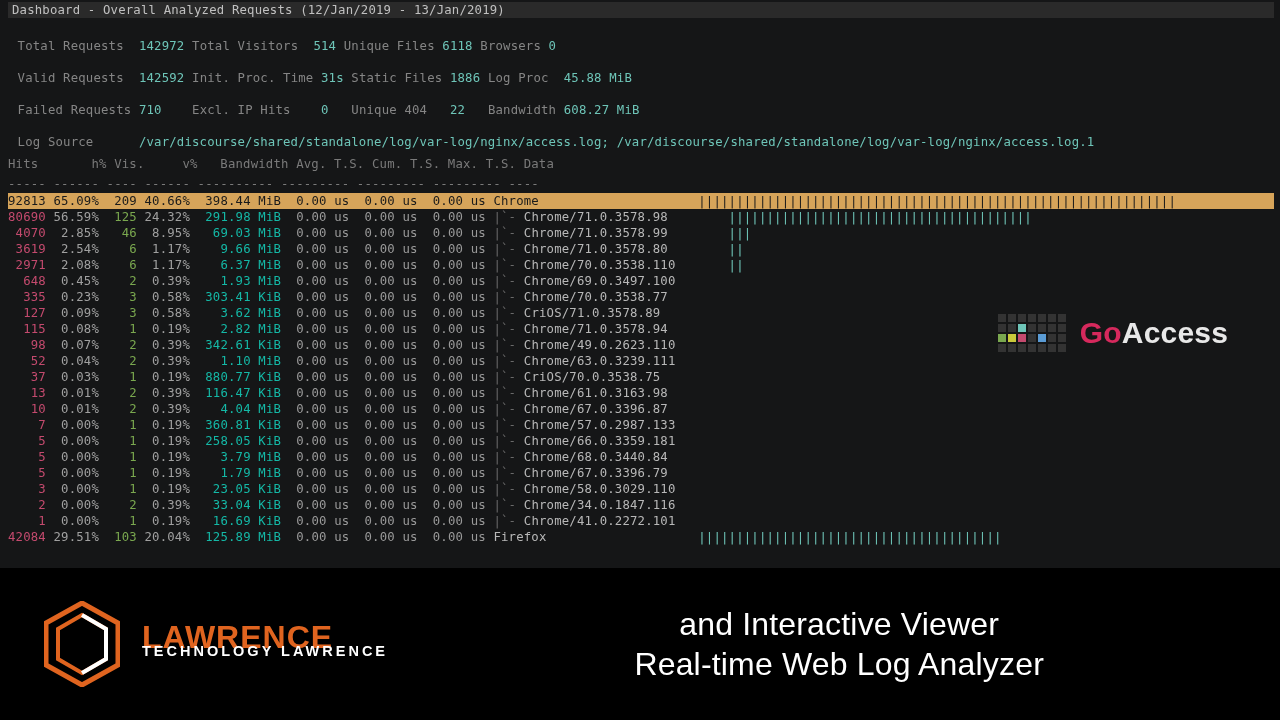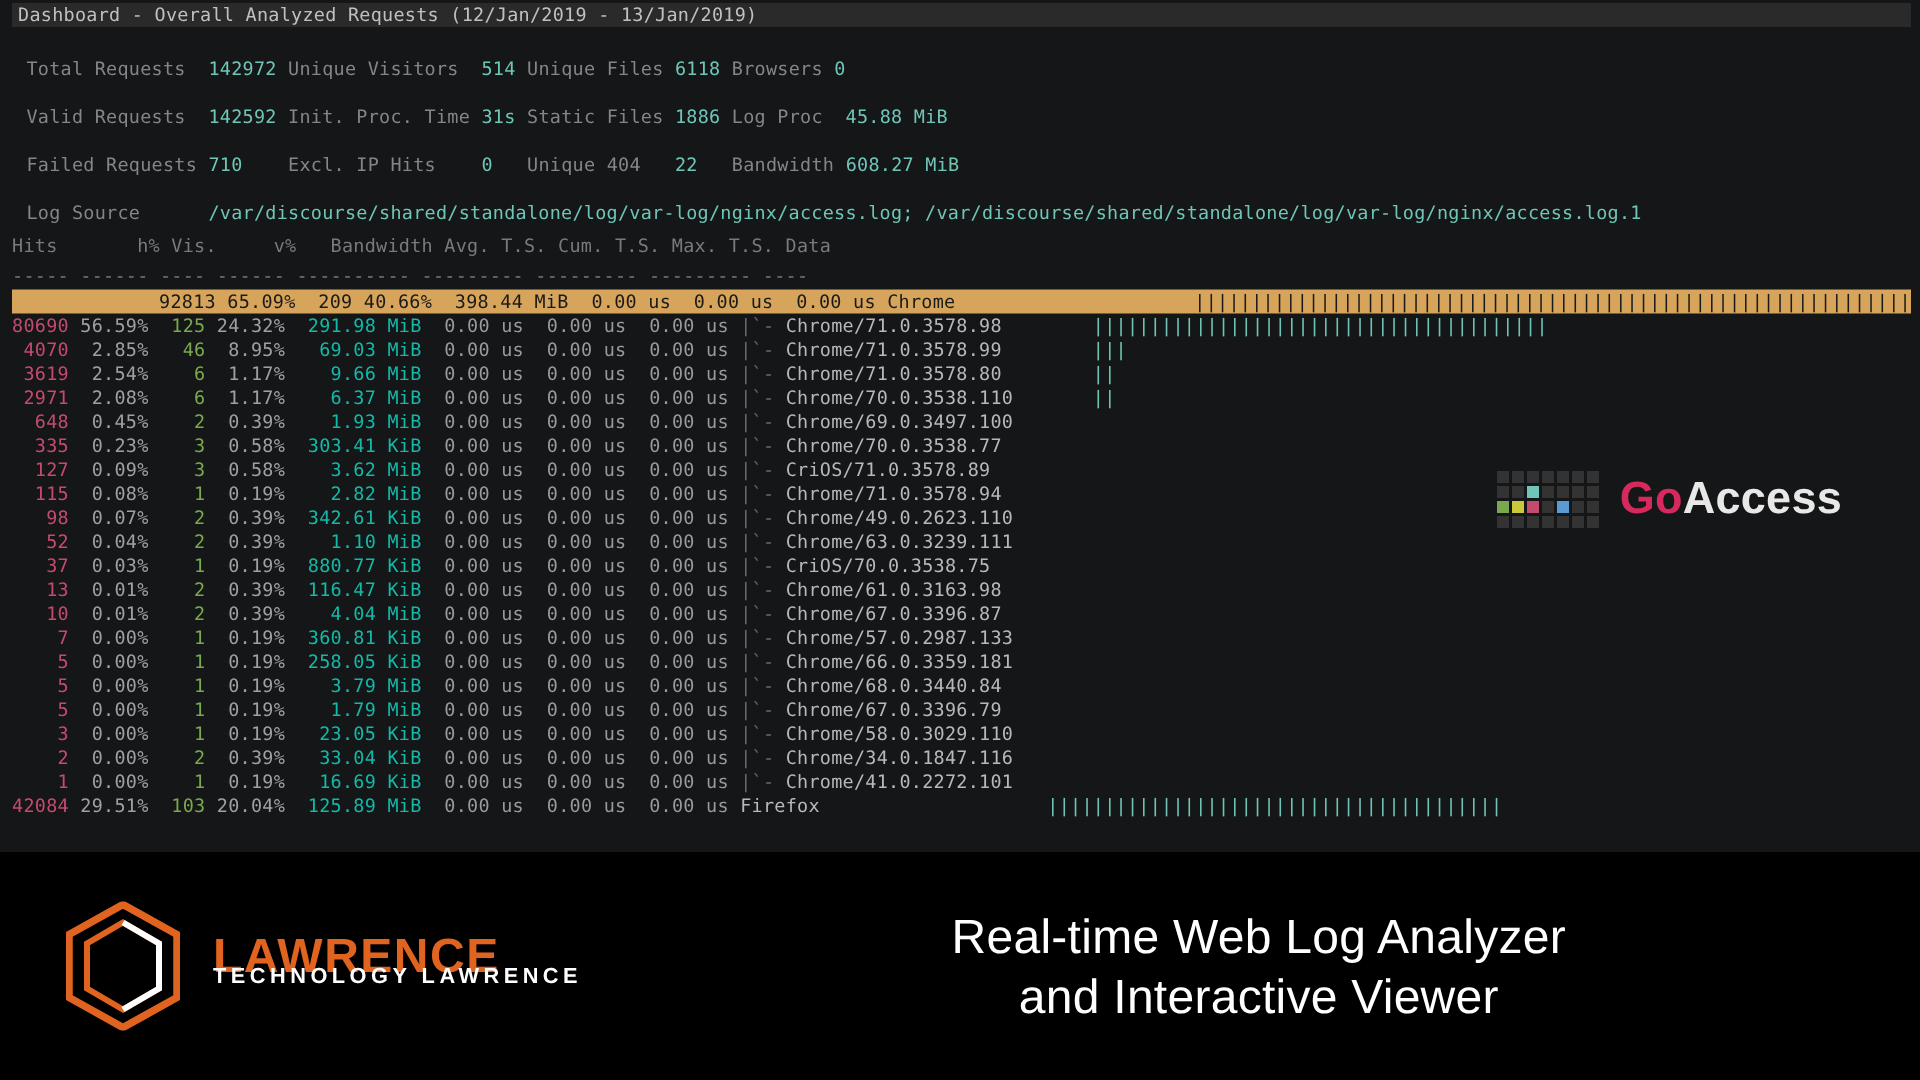--- a/index.html
+++ b/index.html
@@ -6,21 +6,21 @@
   body { width:1280px; height:720px; background:#000; font-family:"DejaVu Sans Mono","Menlo","Consolas",monospace; font-size:12.3px; line-height:16px; color:#b8b8b8; overflow:hidden; letter-spacing:0.18px;}
   .terminal { width:1280px; height:568px; background:#151617; padding:2px 6px 0 8px; position:relative;}
   .titlebar { color:#c0c0c0; background:#2a2a2a; padding:0 4px;}
   .stats { padding:4px 2px 2px 2px; color:#858585;}
   .stats .lbl { color:#858585;}
   .stats .num { color:#6ec5b8;}
   .section { background:#2a2a2a; color:#c0c0c0; padding:0 4px; margin-top:2px;}
   .hdr { color:#7a7a7a; padding-top:4px;}
   .rows { padding-top:1px;}
   .row { white-space:pre;}
-  .row.sel { background:#d6a45a; color:#1a1a1a;text-align:right;}
+  .row.sel { background:#d6a45a; color:#1a1a1a;}
   .row.sel span { color:#1a1a1a !important;}
   .c-hits { color:#c44a6e;}
   .c-pct  { color:#a0a0a0;}
   .c-vis  { color:#7aa84f;}
   .c-vpct { color:#a0a0a0;}
   .c-bw   { color:#14b8a6;}
   .c-us   { color:#9a9a9a;}
   .c-data { color:#b8b8b8;}
   .c-tree { color:#6a6a6a;}
   .c-bar  { color:#6ec5b8;}
@@ -42,21 +42,21 @@
   .tagline { color:#fff; font-family:Arial,Helvetica,sans-serif; font-size:32px; line-height:40px; text-align:center;}
 </style>
 </head>
 <body>
 
 <div class="terminal">
   <div class="titlebar">Dashboard - Overall Analyzed Requests (12/Jan/2019 - 13/Jan/2019)</div>
 
   <div class="stats">
     <div class="row">
- <span class="lbl">Total Requests</span>  <span class="num">142972</span> <span class="lbl">Unique Visitors</span>  <span class="num">514</span> <span class="lbl">Unique Files</span> <span class="num">6118</span> <span class="lbl">Browsers</span> <span class="num">0</span></div>
+ <span class="lbl">Total Requests</span>  <span class="num">142972</span> <span class="lbl">Total Visitors</span>  <span class="num">514</span> <span class="lbl">Unique Files</span> <span class="num">6118</span> <span class="lbl">Browsers</span> <span class="num">0</span></div>
     <div class="row">
  <span class="lbl">Valid Requests</span>  <span class="num">142592</span> <span class="lbl">Init. Proc. Time</span> <span class="num">31s</span> <span class="lbl">Static Files</span> <span class="num">1886</span> <span class="lbl">Log Proc</span>  <span class="num">45.88 MiB</span></div>
     <div class="row">
  <span class="lbl">Failed Requests</span> <span class="num">710</span>    <span class="lbl">Excl. IP Hits</span>    <span class="num">0</span>   <span class="lbl">Unique 404</span>   <span class="num">22</span>   <span class="lbl">Bandwidth</span> <span class="num">608.27 MiB</span></div>
     <div class="row">
  <span class="lbl">Log Source</span>      <span class="num">/var/discourse/shared/standalone/log/var-log/nginx/access.log; /var/discourse/shared/standalone/log/var-log/nginx/access.log.1</span></div>
   </div>
 
 
   <div class="hdr row" id="hdr">Hits       h% Vis.     v%   Bandwidth Avg. T.S. Cum. T.S. Max. T.S. Data</div>
@@ -138,16 +138,16 @@
           <polygon points="38,14 62,28 62,58 38,72 14,58 14,28" fill="none" stroke="#e0641f" stroke-width="4"></polygon>
           <path d="M38,14 L62,28 L62,58 L38,72" fill="none" stroke="#ffffff" stroke-width="4"></path>
         </svg>
     </div>
     <div class="law-text">
       <span class="law-main">LAWRENCE</span>
       <span class="law-sub">TECHNOLOGY LAWRENCE</span>
     </div>
   </div>
   <div class="tagline">
+    <div>and Interactive Viewer</div>
     <div>Real-time Web Log Analyzer</div>
-    <div>and Interactive Viewer</div>
   </div>
 </div>
 
 </body></html>

